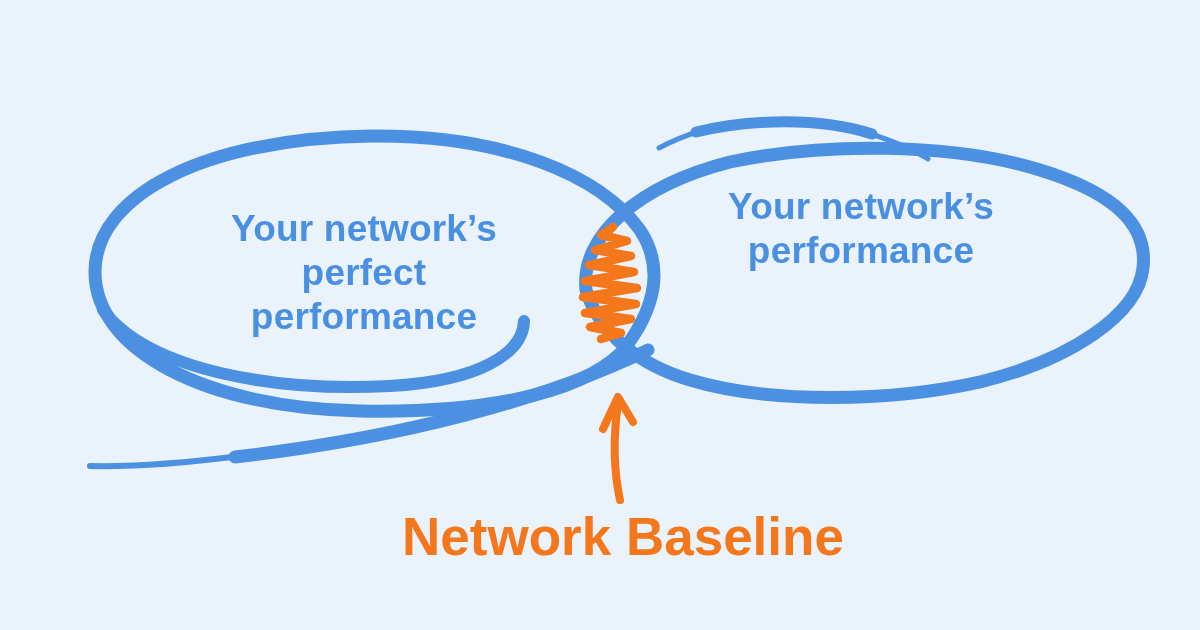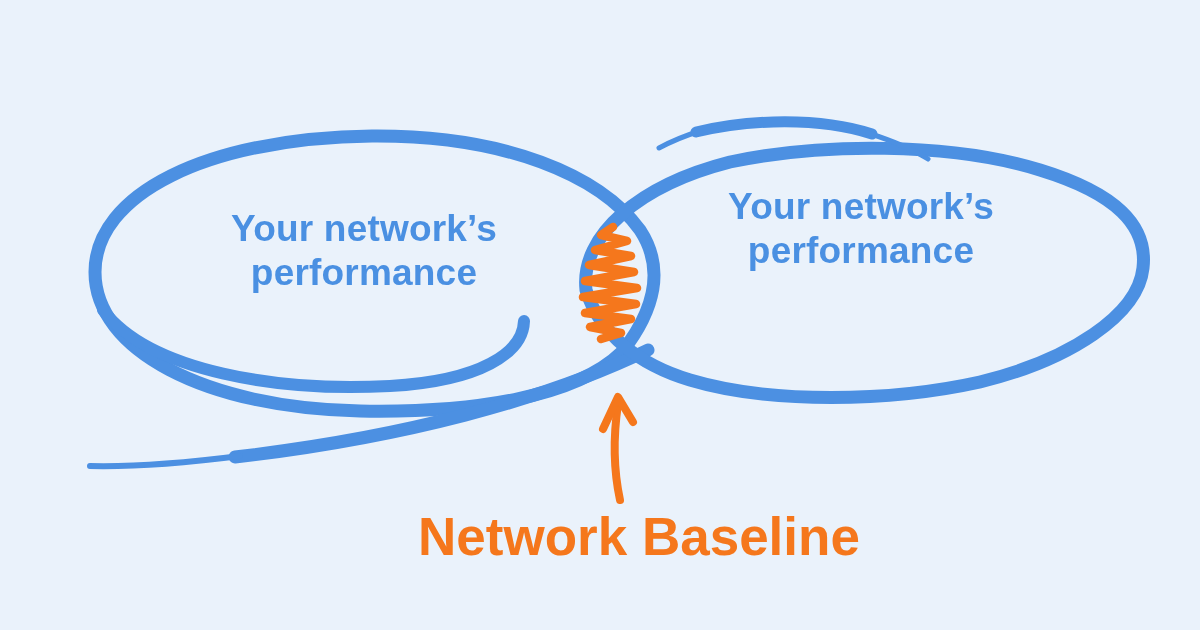--- a/index.html
+++ b/index.html
@@ -27,21 +27,21 @@
     font-size:37px;
     line-height:44px;
     color:var(--text-blue);
     white-space:nowrap;
     letter-spacing:0.2px;
   }
   .label-left{left:364px;top:207px;}
   .label-right{left:861px;top:185px;}
   .caption{
     position:absolute;
-    left:639px;top:507px;
+    left:623px;top:507px;
     transform:translateX(-50%);
     font-weight:bold;
     font-size:53px;
     line-height:60px;
     color:var(--orange);
     white-space:nowrap;
   }
 </style>
 </head>
 <body>
@@ -79,20 +79,21 @@
     <polyline class="orange-stroke" stroke-width="8.5" points="613,227 601,235 627,241 595,250 631,256 589,265 634,272 585,281 637,288 583,297 636,304 585,313 631,319 590,327 621,333 601,339"></polyline>
 
     <g>
       <path class="orange-stroke" stroke-width="8" d="M 620 500 C 614 472, 613 438, 618 404"></path>
       <polyline class="orange-stroke" stroke-width="8" points="603,429 618,397 633,422"></polyline>
     </g>
   </svg>
 
   <div class="label label-left">
     <div>Your network’s</div>
+    <div>perfect</div>
     <div>performance</div>
   </div>
 
   <div class="label label-right">
     <div>Your network’s</div>
     <div>performance</div>
   </div>
 
   <div class="caption">Network Baseline</div>
 

